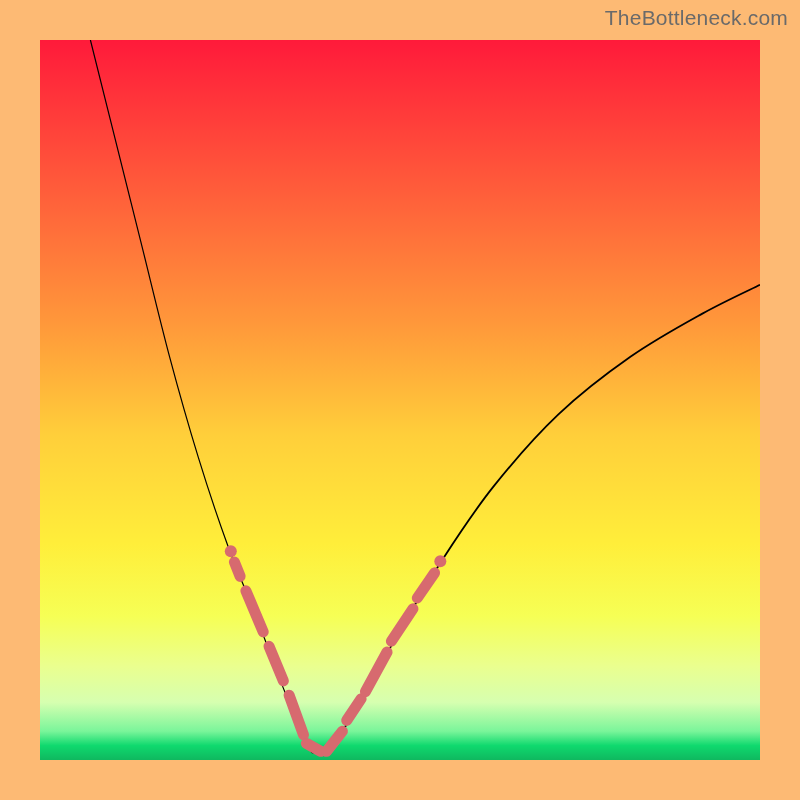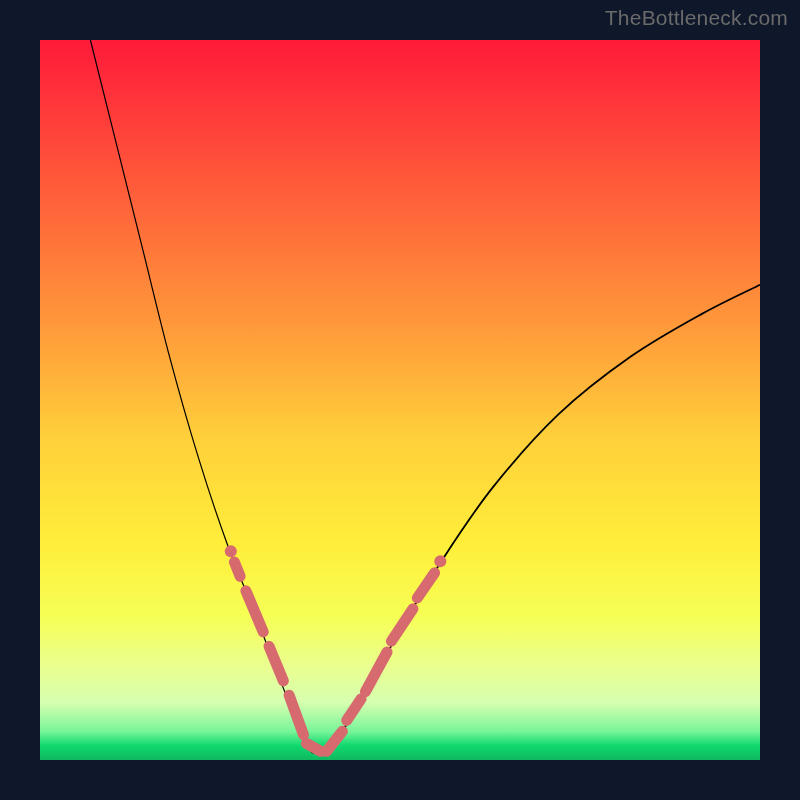--- a/index.html
+++ b/index.html
@@ -7,21 +7,21 @@
     padding: 0;
     width: 800px;
     height: 800px;
     background: #000;
     overflow: hidden;
     font-family: Arial, Helvetica, sans-serif;
   }
   .frame {
     position: absolute;
     inset: 0;
-    background: #0f172a;
+    background: #fdba74;
   }
   .plot {
     position: absolute;
     left: 40px;
     top: 40px;
     width: 720px;
     height: 720px;
     background: linear-gradient(to bottom,
       #ff1a3a 0%,
       #ff3a3a 10%,

